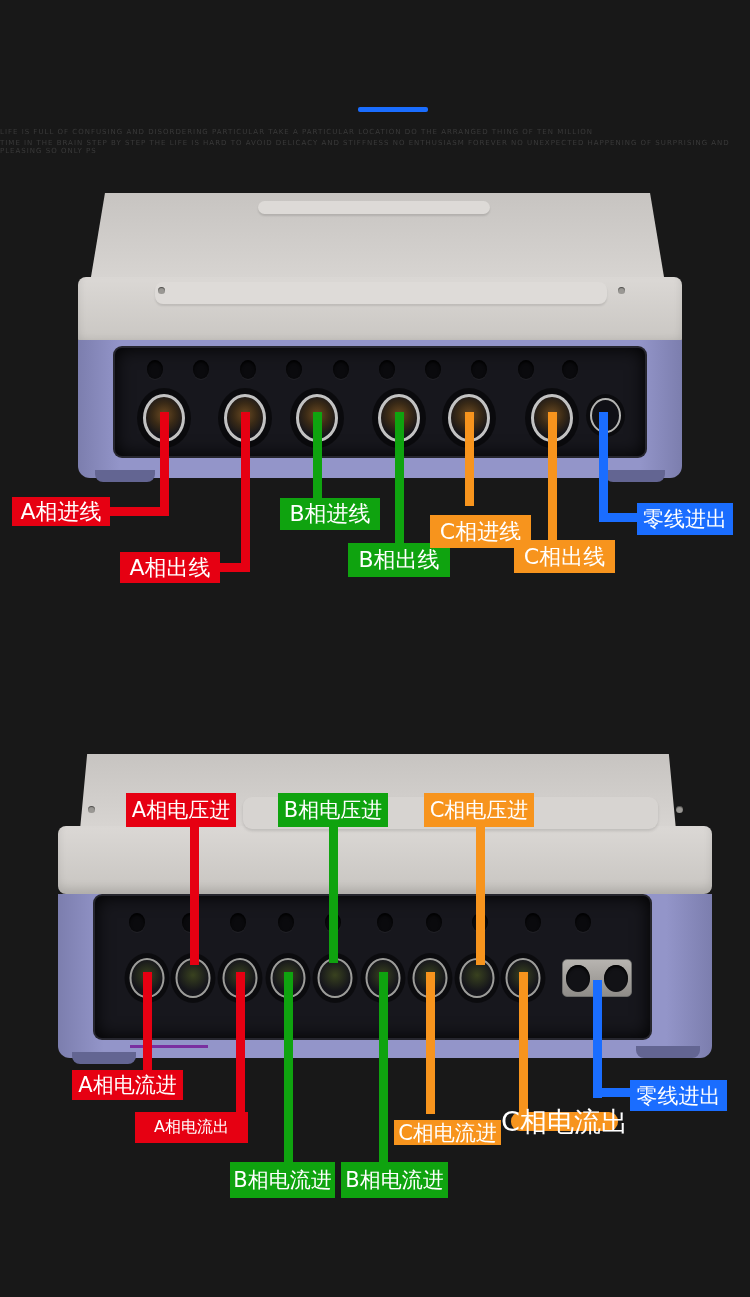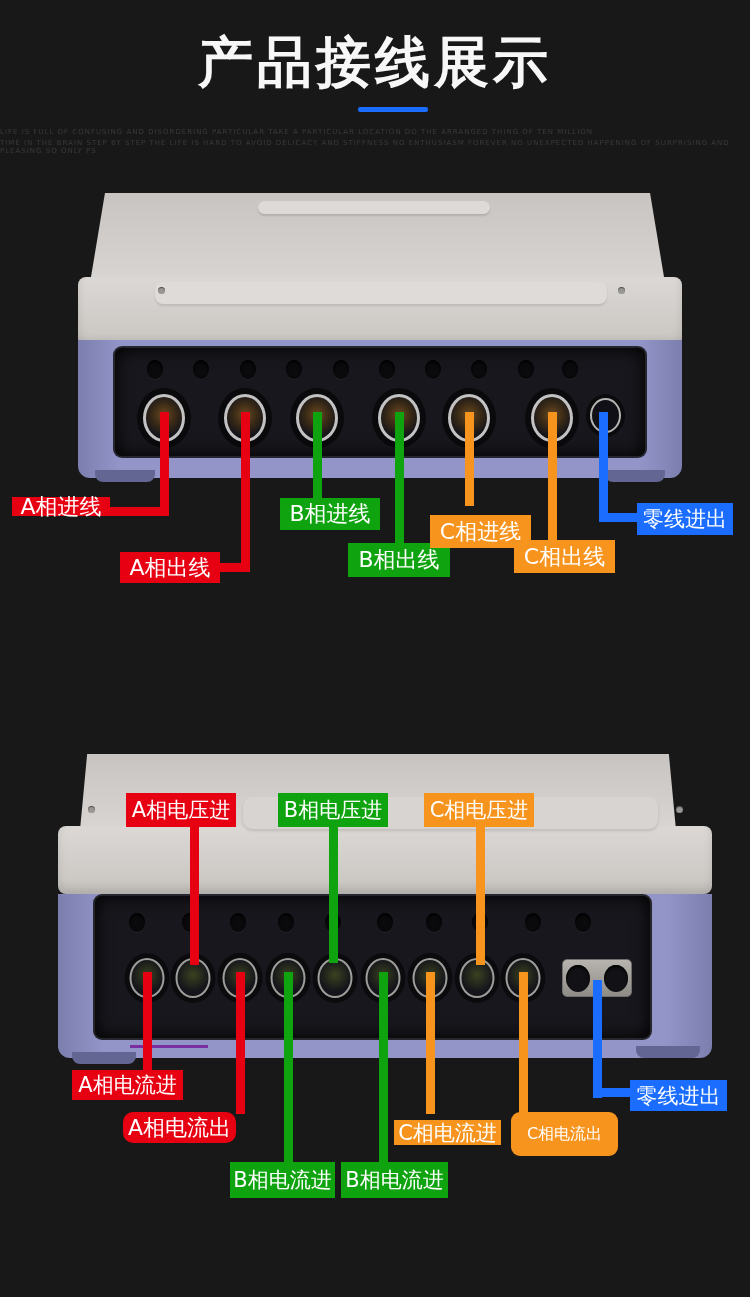--- a/index.html
+++ b/index.html
@@ -110,45 +110,44 @@
   .wire-v{width:9px;} .wire-h{height:9px;}
   .red-bg{background:#e60012;} .green-bg{background:#0fa30f;}
   .orange-bg{background:#f7941d;} .blue-bg{background:#1a6dff;}
 
   
   .wlabel{
     position:absolute;z-index:6;display:flex;align-items:center;justify-content:center;
     color:#fff;font-size:22px;white-space:nowrap;
   }
   
-  .s1-l1{left:12px;top:497px;width:98px;height:19px;text-align:right;}
+  .s1-l1{left:12px;top:497px;width:98px;height:29px;text-align:right;}
   .s1-l2{left:120px;top:552px;width:100px;height:31px;}
   .s1-l3{left:280px;top:498px;width:100px;height:32px;}
   .s1-l4{left:348px;top:543px;width:102px;height:34px;}
   .s1-l5{left:430px;top:502px;width:101px;height:33px;margin-top:13px;}
   .s1-l6{left:514px;top:540px;width:101px;height:33px;}
   .s1-l7{left:637px;top:503px;width:96px;height:32px;font-size:21px;}
   
   .s2-l1{left:126px;top:793px;width:110px;height:34px;font-size:21px;}
   .s2-l2{left:278px;top:793px;width:110px;height:34px;font-size:21px;}
   .s2-l3{left:424px;top:793px;width:110px;height:34px;font-size:21px;}
   .s2-l4{left:72px;top:1070px;width:111px;height:30px;font-size:21px;}
-  .s2-l5{left:123px;top:1112px;width:113px;height:31px;font-size:22px;border-radius:10px;}
+  .s2-l5{left:135px;top:1112px;width:113px;height:31px;font-size:16px;}
   .s2-l6{left:230px;top:1162px;width:105px;height:36px;font-size:21px;}
   .s2-l7{left:341px;top:1162px;width:107px;height:36px;font-size:21px;}
   .s2-l8{left:394px;top:1112px;width:107px;height:25px;font-size:21px;margin-top:8px;}
-  .s2-l9{left:511px;top:1112px;width:107px;height:44px;font-size:16px;border-radius:9px;}
+  .s2-l9{left:511px;top:1112px;width:107px;height:19px;font-size:27px;border-radius:9px;}
   .s2-l10{left:630px;top:1080px;width:97px;height:31px;font-size:21px;}
 </style>
 </head>
 <body>
 
 <div id="page">
 
-  <div id="title1" class="title">产品接线展示</div>
   <div id="title1-underline"></div>
   <div id="fineprint1" class="fineprint">LIFE IS FULL OF CONFUSING AND DISORDERING PARTICULAR TAKE A PARTICULAR LOCATION DO THE ARRANGED THING OF TEN MILLION</div>
   <div id="fineprint2" class="fineprint">TIME IN THE BRAIN STEP BY STEP THE LIFE IS HARD TO AVOID DELICACY AND STIFFNESS NO ENTHUSIASM FOREVER NO UNEXPECTED HAPPENING OF SURPRISING AND PLEASING SO ONLY PS</div>
 
   <div>
     <div id="lid1" class="lid"></div>
     <div id="lid1-handle"></div>
     <div id="bezel1" class="bezel"></div>
     <div id="bezel1-ridge"></div>
     <div class="screw" style="left:158px;top:287px;"></div>

